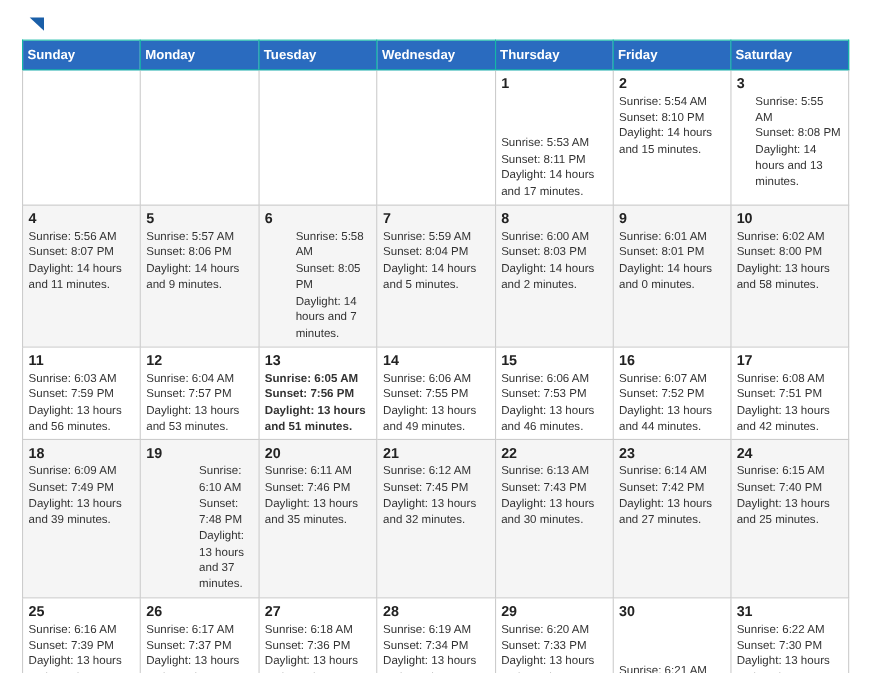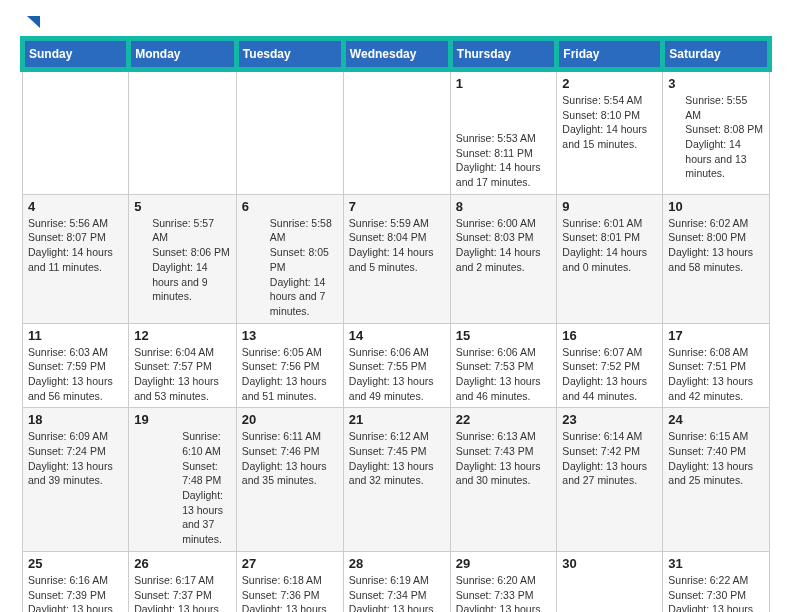--- a/index.html
+++ b/index.html
@@ -53,21 +53,21 @@
       border-collapse: collapse;
       font-size: 11px;
     }
     thead tr th {
       background-color: #2a6bbf;
       color: #fff;
       padding: 6px 4px;
       text-align: left;
       font-size: 12px;
       font-weight: bold;
-      border: 5px solid #14b8a6;
+      border: 1px solid #14b8a6;
     }
     tbody tr td {
       border: 1px solid #ccc;
       vertical-align: top;
       padding: 4px 5px;
       width: 108px;
       min-height: 80px;
       background: #fff;
     }
     tbody tr:nth-child(even) td {
@@ -147,21 +147,21 @@
       </tr>
       <tr>
         <td>
           <span class="day-number">4</span>
           <div class="day-info" style="white-space: pre-line;">Sunrise: 5:56 AM
 Sunset: 8:07 PM
 Daylight: 14 hours and 11 minutes.</div>
         </td>
         <td>
           <span class="day-number">5</span>
-          <div class="day-info" style="white-space: pre-line; margin-left: 18px;">Sunrise: 5:57 AM
+          <div class="day-info" style="white-space: pre-line;">Sunrise: 5:57 AM
 Sunset: 8:06 PM
 Daylight: 14 hours and 9 minutes.</div>
         </td>
         <td>
           <span class="day-number">6</span>
           <div class="day-info" style="white-space: pre-line; margin-left: 28px;">Sunrise: 5:58 AM
 Sunset: 8:05 PM
 Daylight: 14 hours and 7 minutes.</div>
         </td>
         <td>
@@ -197,21 +197,21 @@
 Daylight: 13 hours and 56 minutes.</div>
         </td>
         <td>
           <span class="day-number">12</span>
           <div class="day-info" style="white-space: pre-line;">Sunrise: 6:04 AM
 Sunset: 7:57 PM
 Daylight: 13 hours and 53 minutes.</div>
         </td>
         <td>
           <span class="day-number">13</span>
-          <div class="day-info" style="white-space: pre-line;">Sunrise: 6:05 AM
+          <div class="day-info" style="white-space: pre-line; font-weight: bold;">Sunrise: 6:05 AM
 Sunset: 7:56 PM
 Daylight: 13 hours and 51 minutes.</div>
         </td>
         <td>
           <span class="day-number">14</span>
           <div class="day-info" style="white-space: pre-line;">Sunrise: 6:06 AM
 Sunset: 7:55 PM
 Daylight: 13 hours and 49 minutes.</div>
         </td>
         <td>
@@ -230,21 +230,21 @@
           <span class="day-number">17</span>
           <div class="day-info" style="white-space: pre-line;">Sunrise: 6:08 AM
 Sunset: 7:51 PM
 Daylight: 13 hours and 42 minutes.</div>
         </td>
       </tr>
       <tr>
         <td>
           <span class="day-number">18</span>
           <div class="day-info" style="white-space: pre-line;">Sunrise: 6:09 AM
-Sunset: 7:24 PM
+Sunset: 7:49 PM
 Daylight: 13 hours and 39 minutes.</div>
         </td>
         <td>
           <span class="day-number">19</span>
           <div class="day-info" style="white-space: pre-line; margin-left: 48px;">Sunrise: 6:10 AM
 Sunset: 7:48 PM
 Daylight: 13 hours and 37 minutes.</div>
         </td>
         <td>
           <span class="day-number">20</span>

